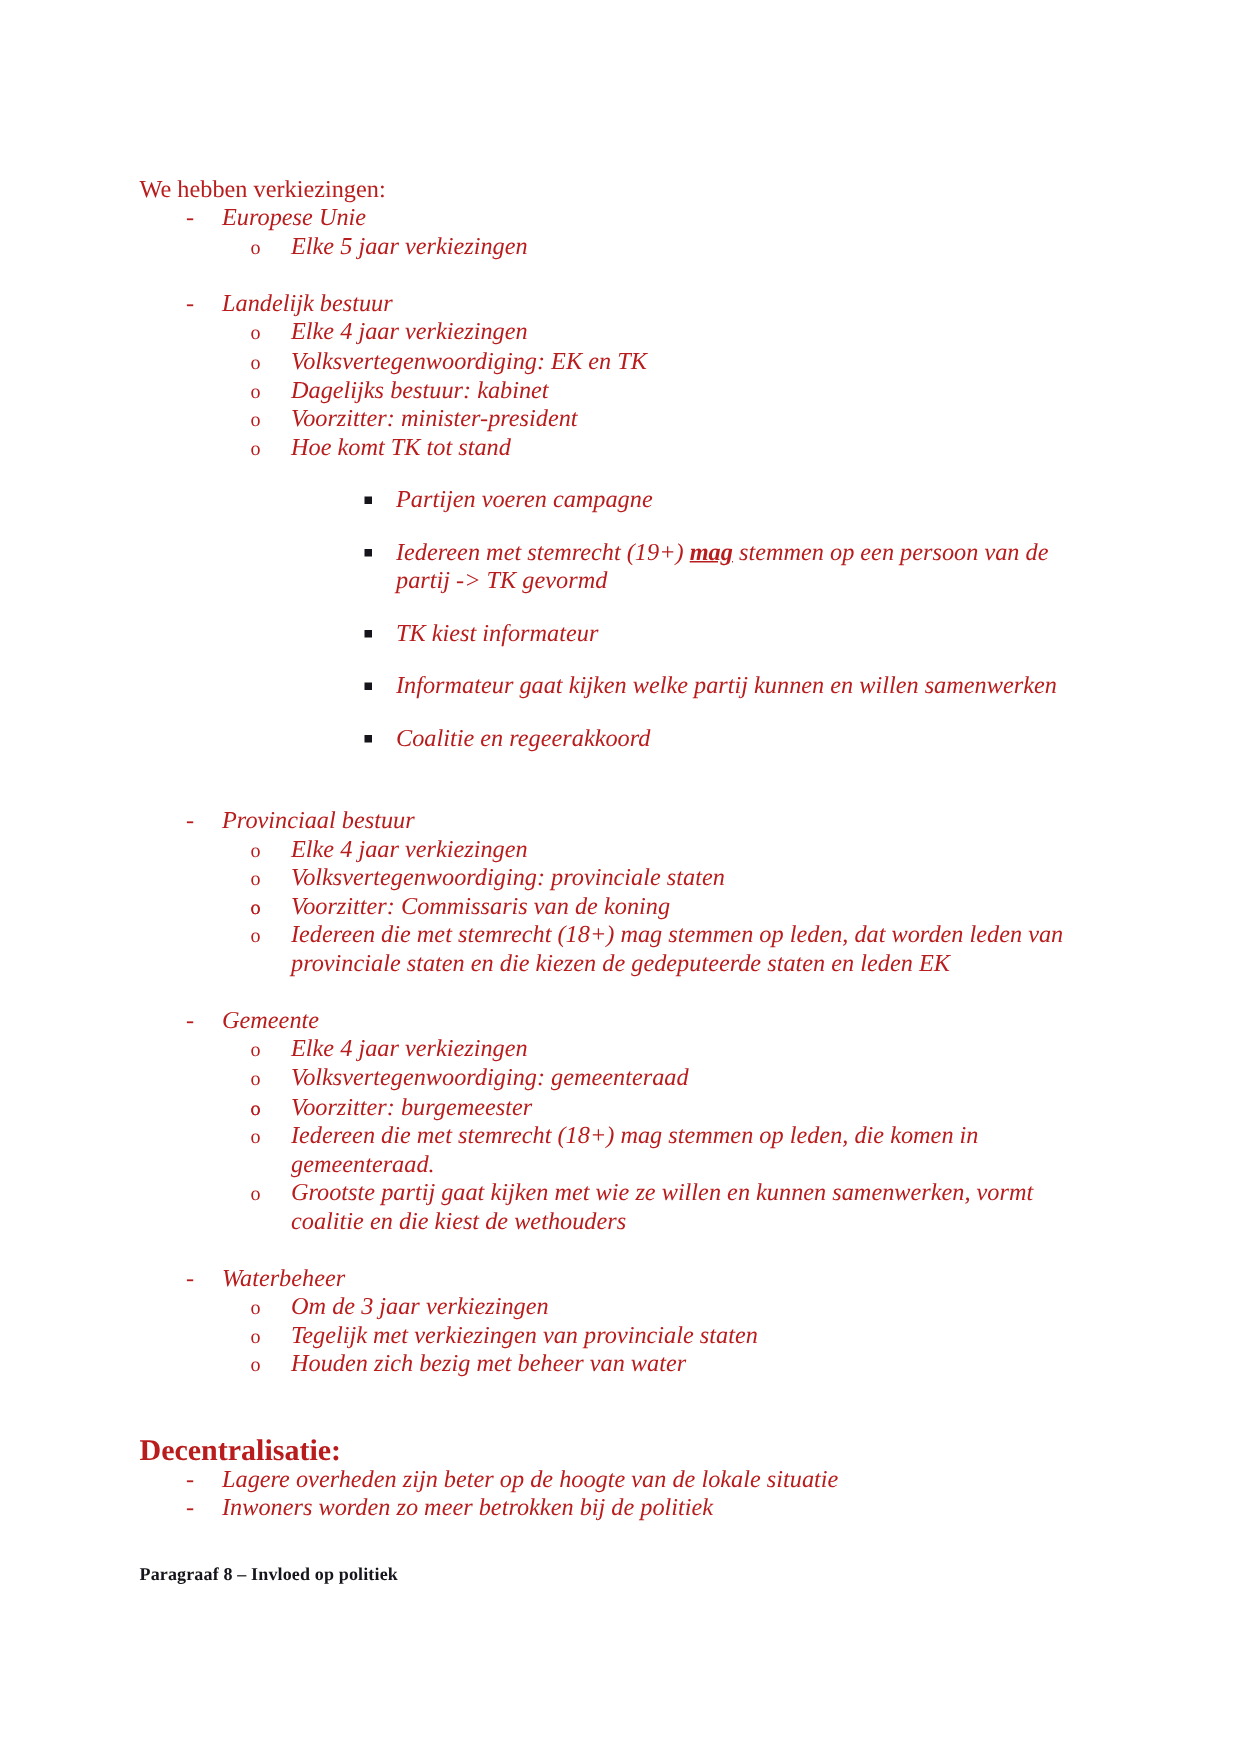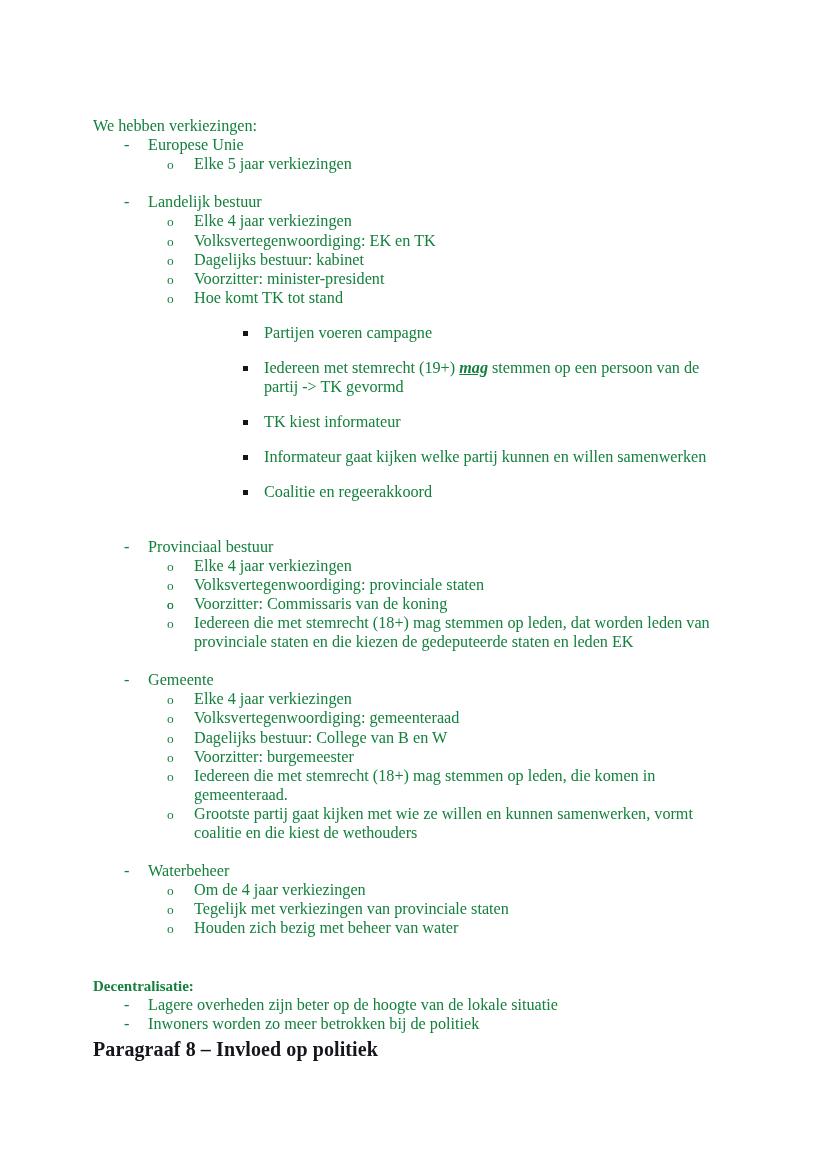--- a/index.html
+++ b/index.html
@@ -26,21 +26,21 @@
     position: absolute;
     left: 93px;
     top: 117px;
     width: 642px;
   }
 
   
   .line {
     font-size: 16.2px;
     line-height: 19.1px;
-    color: #15803d;
+    color: #b91c1c;
     position: relative;
     white-space: normal;
   }
 
   
   .p-root {
     margin: 0;
     padding: 0;
   }
 
@@ -91,43 +91,43 @@
     line-height: 0;
   }
   .lvl3 > .bullet::before {
     content: "";
     display: block;
     width: 5.3px;
     height: 5.3px;
     background: #15151b;
   }
 
-  .txt { display: inline; }
+  .txt { display: inline; font-style: italic; }
   .ital-ul {
     font-style: italic;
     text-decoration: underline;
     font-weight: bold;
   }
 
   
   .gap { height: 19.1px; }
 
   .section-title {
     font-weight: bold;
-    font-size: 15px;
+    font-size: 20px;
     line-height: 19.1px;
     margin: 0;
   }
 
   .bottom-heading {
     position: absolute;
     left: 93px;
     top: 1038px;
     font-weight: bold;
-    font-size: 20px;
+    font-size: 12px;
     line-height: 22px;
     letter-spacing: 0.1px;
     color: #15151b;
   }
 </style>
 </head>
 <body>
 
 <div class="page">
 
@@ -227,21 +227,20 @@
     <div class="line lvl2">
       <span class="bullet">o</span>
       <span class="txt">Elke 4 jaar verkiezingen</span>
     </div>
     <div class="line lvl2">
       <span class="bullet">o</span>
       <span class="txt">Volksvertegenwoordiging: gemeenteraad</span>
     </div>
     <div class="line lvl2">
       <span class="bullet">o</span>
-      <span class="txt">Dagelijks bestuur: College van B en W</span>
     </div>
     <div class="line lvl2">
       <span class="bullet">o</span>
       <span class="txt">Voorzitter: burgemeester</span>
     </div>
     <div class="line lvl2">
       <span class="bullet">o</span>
       <span class="txt">Iedereen die met stemrecht (18+) mag stemmen op leden, die komen in gemeenteraad.</span>
     </div>
     <div class="line lvl2">
@@ -250,21 +249,21 @@
     </div>
 
     <div class="gap"></div>
 
     <div class="line lvl1">
       <span class="bullet">-</span>
       <span class="txt">Waterbeheer</span>
     </div>
     <div class="line lvl2">
       <span class="bullet">o</span>
-      <span class="txt">Om de 4 jaar verkiezingen</span>
+      <span class="txt">Om de 3 jaar verkiezingen</span>
     </div>
     <div class="line lvl2">
       <span class="bullet">o</span>
       <span class="txt">Tegelijk met verkiezingen van provinciale staten</span>
     </div>
     <div class="line lvl2">
       <span class="bullet">o</span>
       <span class="txt">Houden zich bezig met beheer van water</span>
     </div>
 

